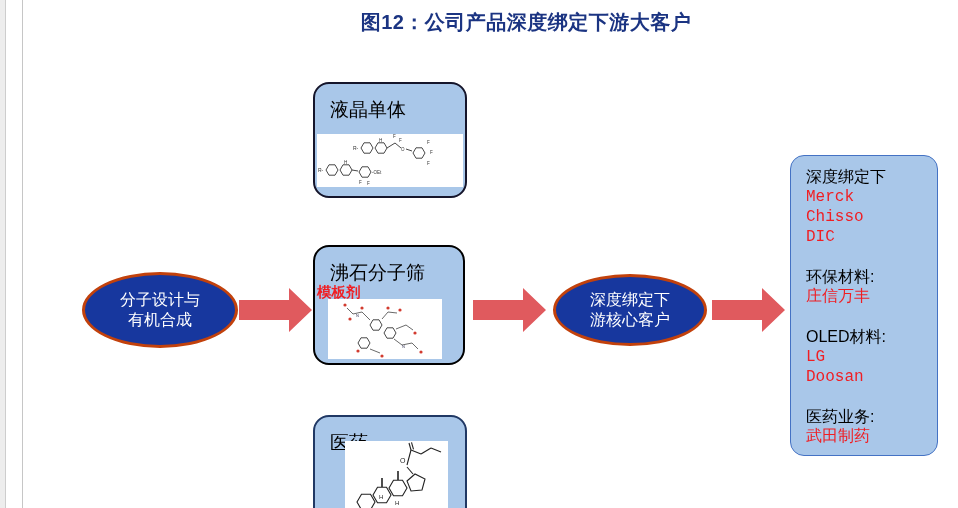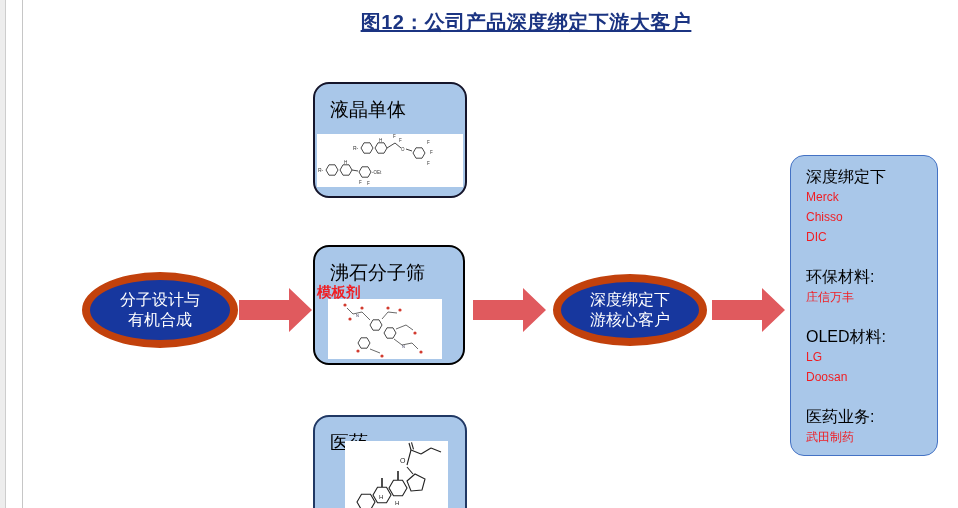--- a/index.html
+++ b/index.html
@@ -15,53 +15,53 @@
   }
   html,body{margin:0;padding:0;background:#fff;}
   .canvas{
     position:relative;width:958px;height:508px;background:#ffffff;
     overflow:hidden;font-family:"Liberation Sans","DejaVu Sans",sans-serif;
   }
   .page-edge-strip{position:absolute;left:0;top:0;width:5px;height:508px;background:#ededed;border-right:1px solid #cdcdcd;}
   .page-rule-line{position:absolute;left:22px;top:0;width:1px;height:508px;background:#c6c6c6;}
   .fig-title{
     position:absolute;left:226px;top:9px;width:600px;text-align:center;
-    font-size:20px;font-weight:bold;color:var(--title-blue);letter-spacing:0.5px;text-decoration:underline;
+    font-size:20px;font-weight:bold;color:var(--title-blue);letter-spacing:0.5px;
   }
   
   .pbox{position:absolute;background:var(--box-fill);border-radius:16px;box-sizing:border-box;}
   .pbox-lc{left:313px;top:82px;width:154px;height:116px;border:2px solid var(--dark-border);}
   .pbox-zeo{left:313px;top:245px;width:152px;height:120px;border:2.5px solid var(--black-border);}
   .pbox-ph{left:313px;top:415px;width:154px;height:140px;border:2px solid var(--pharma-border);}
   .pbox-label{font-size:19px;color:#000;padding:7px 0 0 15px;line-height:22px;margin-top:8px;}
   .pbox-sublabel{font-size:14.5px;font-weight:bold;color:var(--red-text);padding:0 0 0 2px;line-height:17px;}
   .img-strip{position:absolute;background:#fff;}
   .img-lc{left:2px;top:50px;width:146px;height:53px;}
   .img-zeo{left:13px;top:52px;width:114px;height:60px;}
   .img-ph{left:30px;top:24px;width:103px;height:114px;}
   
   .enode{
     position:absolute;border-radius:50%;background:var(--ellipse-fill);
-    border:8px solid #c2410c;display:flex;flex-direction:column;align-items:center;justify-content:center;
+    border:3px solid #c2410c;display:flex;flex-direction:column;align-items:center;justify-content:center;
     color:#fff;font-size:16px;line-height:20px;text-align:center;box-sizing:border-box;
   }
   .enode-left{left:82px;top:272px;width:156px;height:76px;}
   .enode-right{left:553px;top:274px;width:154px;height:72px;}
   
   .flow-arrow{position:absolute;width:74px;height:46px;top:287px;}
   .arr1{left:239px;} .arr2{left:473px;} .arr3{left:712px;}
   
   .cust-box{
     position:absolute;left:790px;top:155px;width:148px;height:301px;
     background:var(--box-fill);border:1.5px solid var(--customers-border);
     border-radius:14px;box-sizing:border-box;padding:11px 6px 0 15px;
   }
   .cust-section{margin-bottom:20px;}
   .cust-head{font-size:16px;color:#000;line-height:20px;}
-  .cust-item{font-size:12px;color:var(--red-text);line-height:20px;}
+  .cust-item{font-size:16px;color:var(--red-text);line-height:20px;font-family:Liberation Mono, monospace;}
   .chem-svg{width:100%;height:100%;display:block;}
 </style>
 </head>
 <body>
 
 <div class="canvas">
 
   <div class="page-edge-strip"></div>
   <div class="page-rule-line"></div>
 

